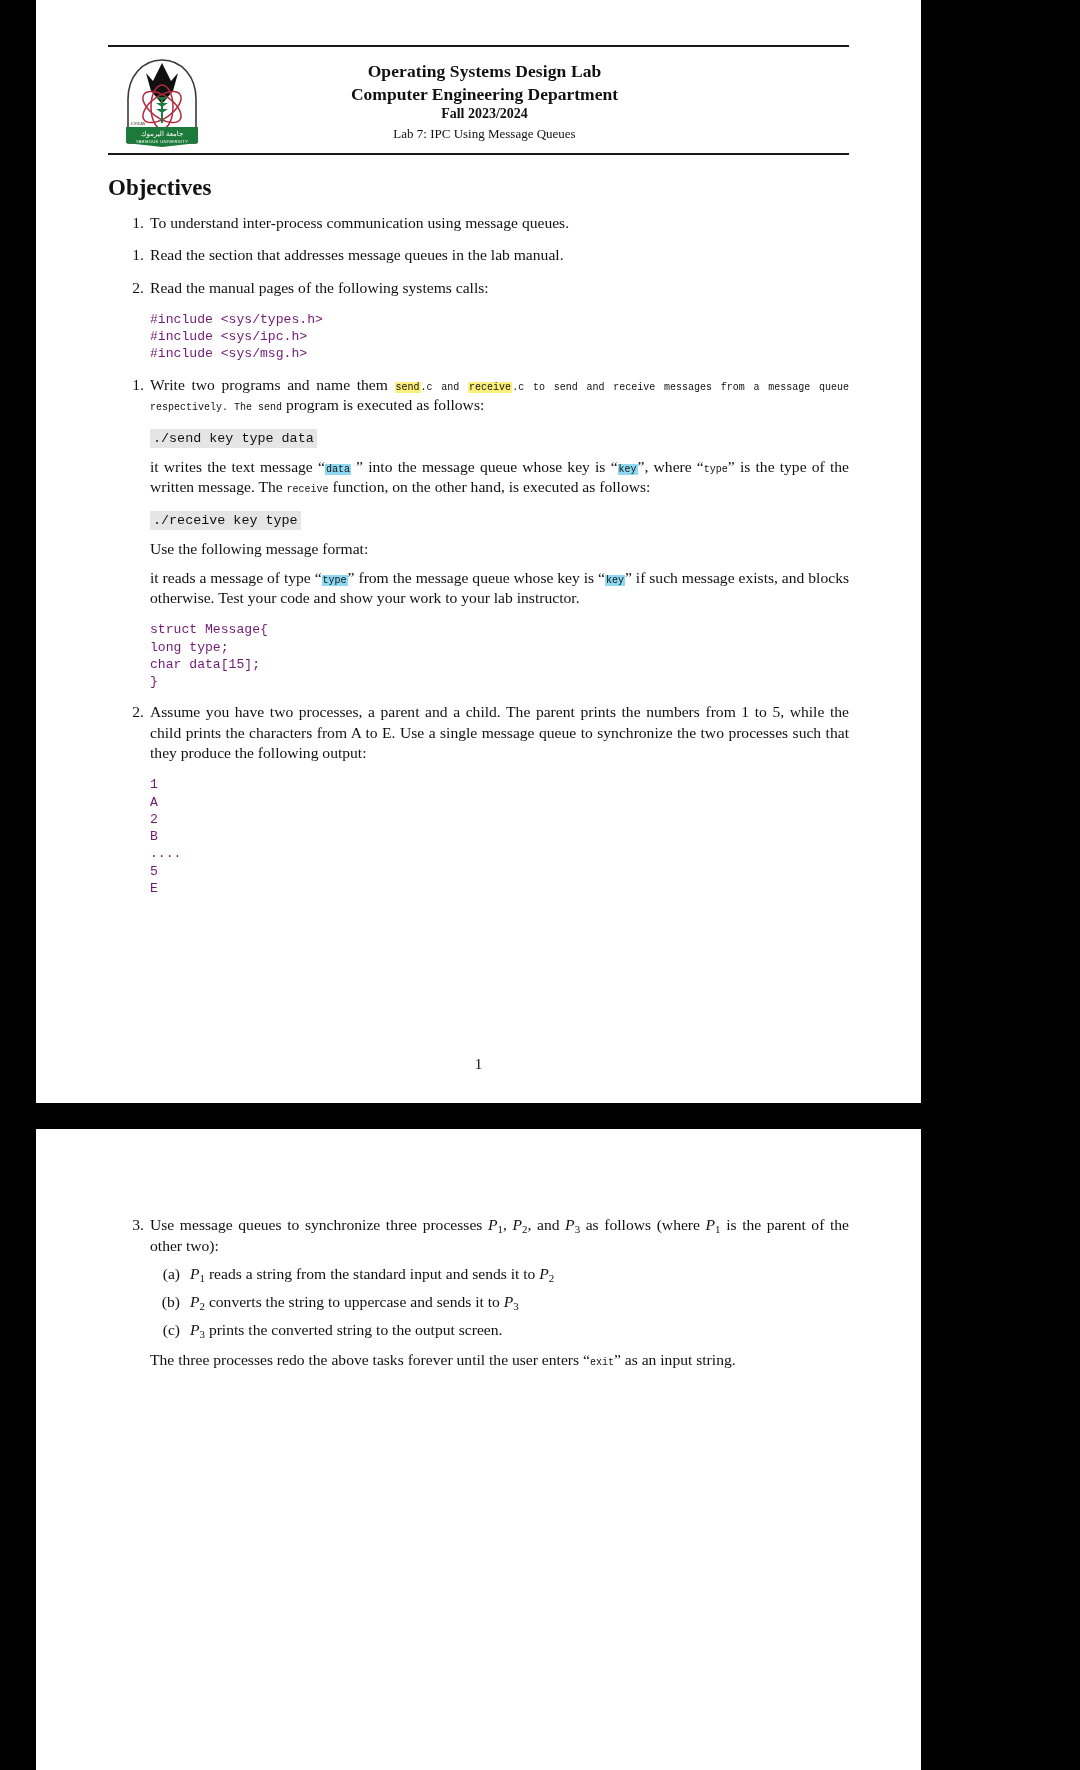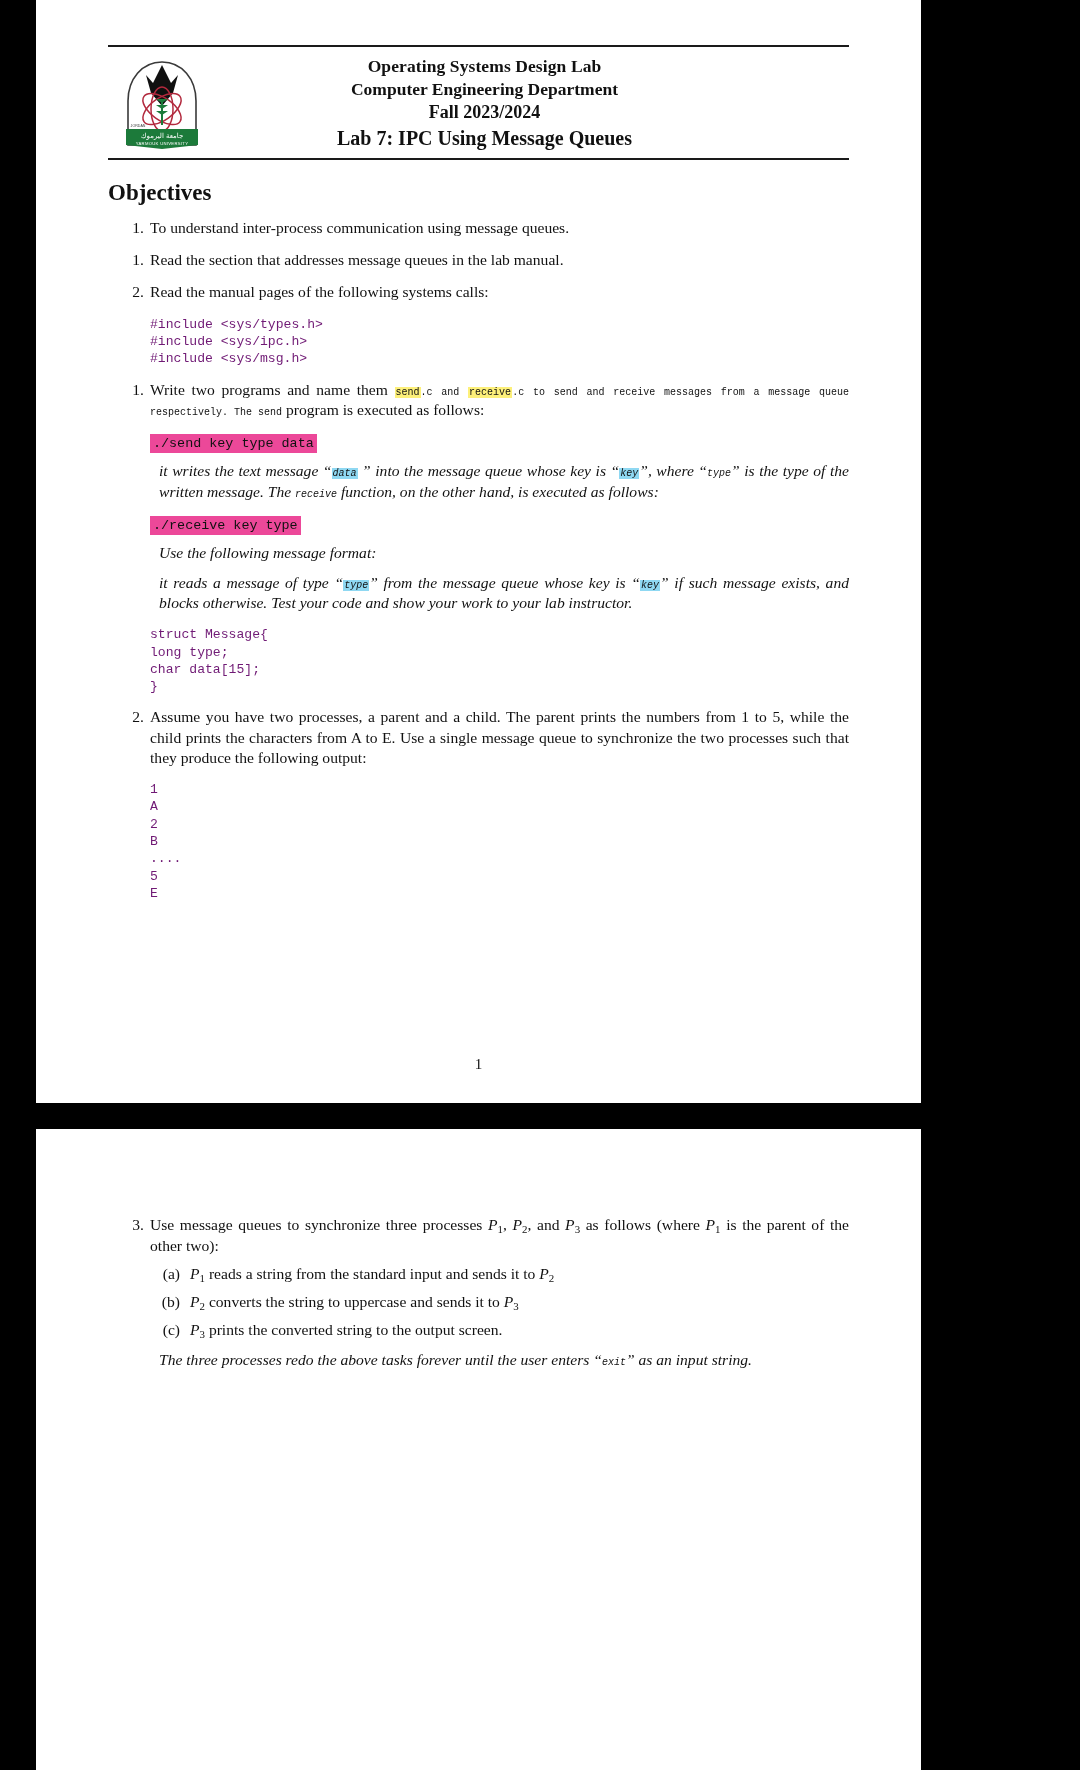--- a/index.html
+++ b/index.html
@@ -28,22 +28,22 @@
   .hrule{border-top:2px solid #1a1a1a;margin:0;}
   .header-wrap{padding-top:45px;}
   .header-band{
     display:flex;align-items:center;
     padding:8px 0 6px 0;
   }
   .logo-box{width:108px;flex:0 0 108px;display:flex;justify-content:center;align-items:center;}
   .titles{flex:1;text-align:center;padding-right:96px;}
   .t1{font-weight:bold;font-size:17.5px;line-height:1.30;letter-spacing:.1px;}
   .t2{font-weight:bold;font-size:17.5px;line-height:1.30;}
-  .t3{font-weight:bold;font-size:18px;line-height:1.30;}
-  .t4{font-weight:bold;font-size:20px;line-height:1.35;padding-top:1px;}
+  .t3{font-weight:bold;font-size:14px;line-height:1.30;}
+  .t4{font-weight:normal;font-size:13px;line-height:1.35;padding-top:1px;}
 
   
   h2.sec{
     font-family:"Liberation Serif", serif;
     font-weight:bold;font-size:23px;margin:20px 0 4px 0;letter-spacing:0px;
   }
   .sec-objectives{margin-top:34px;}
   .sec-prelab{margin-top:30px;}
   .sec-exp{margin-top:30px;}
 
@@ -61,40 +61,40 @@
     position:absolute;left:8px;top:0;width:28px;text-align:right;
     font-size:15.6px;
   }
   ol.sub{list-style:none;margin:6px 0 0 0;padding:0;}
   ol.sub > li{
     position:relative;padding-left:40px;margin:7px 0 0 0;
     font-size:15.6px;line-height:1.30;
   }
   ol.sub > li .num{position:absolute;left:0;top:0;width:30px;text-align:right;font-size:15.6px;}
 
-  p.para{font-size:15.6px;line-height:1.30;margin:9px 0 0 9px;text-align:justify;font-style:italic;}
+  p.para{font-size:15.6px;line-height:1.30;margin:9px 0 0 0;text-align:justify;}
 
   
   pre.code{
     font-family:"Liberation Mono", monospace;
     font-size:13.1px;
     line-height:1.32;
     margin:13px 0 0 0;
     white-space:pre;
     color:#701a75;
   }
   code, .tt{font-family:"Liberation Mono", monospace;font-size:10px;}
   .hl-yellow{background:#fdf07a;padding:0 1px;}
   .hl-cyan{background:#8fd8f2;padding:0 1px;}
 
   .cmdline{
     font-family:"Liberation Mono", monospace;
     font-size:13.4px;margin:15px 0 0 0;
   }
-  .cmdline span{background:#ec4899;padding:2px 3px;}
+  .cmdline span{background:#e5e5e5;padding:2px 3px;}
 
   .pagenum{
     position:absolute;left:0;right:0;bottom:30px;text-align:center;
     font-size:15px;
   }
 
   
   .mi{font-family:"Liberation Serif", serif;font-style:italic;}
   .sub{font-size:70%;vertical-align:-0.28em;font-style:normal;}
   .mi .sub{font-style:normal;}

